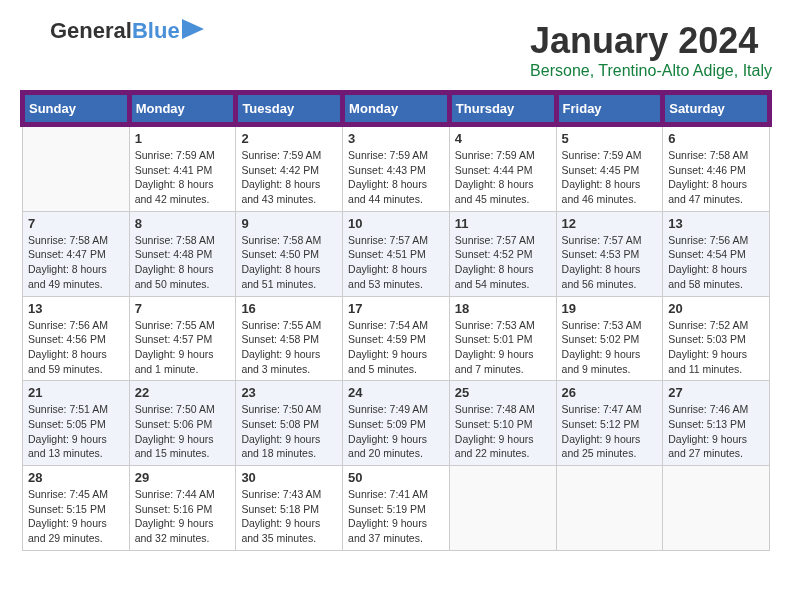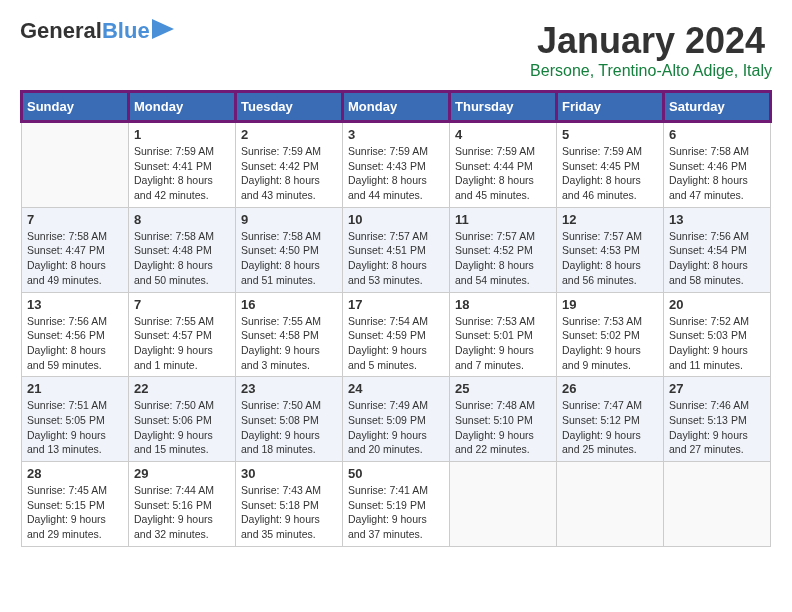--- a/index.html
+++ b/index.html
@@ -13,30 +13,31 @@
     .header-area {
       display: flex;
       justify-content: space-between;
       align-items: flex-start;
       margin-bottom: 10px;
     }
     .logo {
       display: flex;
       flex-direction: column;
       align-items: flex-end;
+      margin-left: 30px;
     }
     .logo-text {
       font-size: 22px;
       font-weight: bold;
       color: #333;
       line-height: 1;
     }
     .logo-text span.blue { color: #4a90d9; }
     .title-area {
-      text-align: center;
+      text-align: left;
     }
     .calendar-title {
       font-size: 36px;
       font-weight: bold;
       color: #333;
     }
     .calendar-subtitle {
       font-size: 16px;
       color: #15803d;
     }
@@ -45,21 +46,21 @@
       border-collapse: collapse;
       font-size: 11px;
     }
     thead tr th {
       background-color: #3a6bb5;
       color: #fff;
       padding: 6px 4px;
       text-align: left;
       font-size: 13px;
       font-weight: bold;
-      border: 3px solid #701a75;
+      border: 5px solid #701a75;
     }
     tbody tr td {
       border: 1px solid #ccc;
       padding: 4px 5px;
       vertical-align: top;
       width: 107px;
       height: 80px;
     }
     tbody tr:nth-child(even) td {
       background-color: #f0f4fa;

